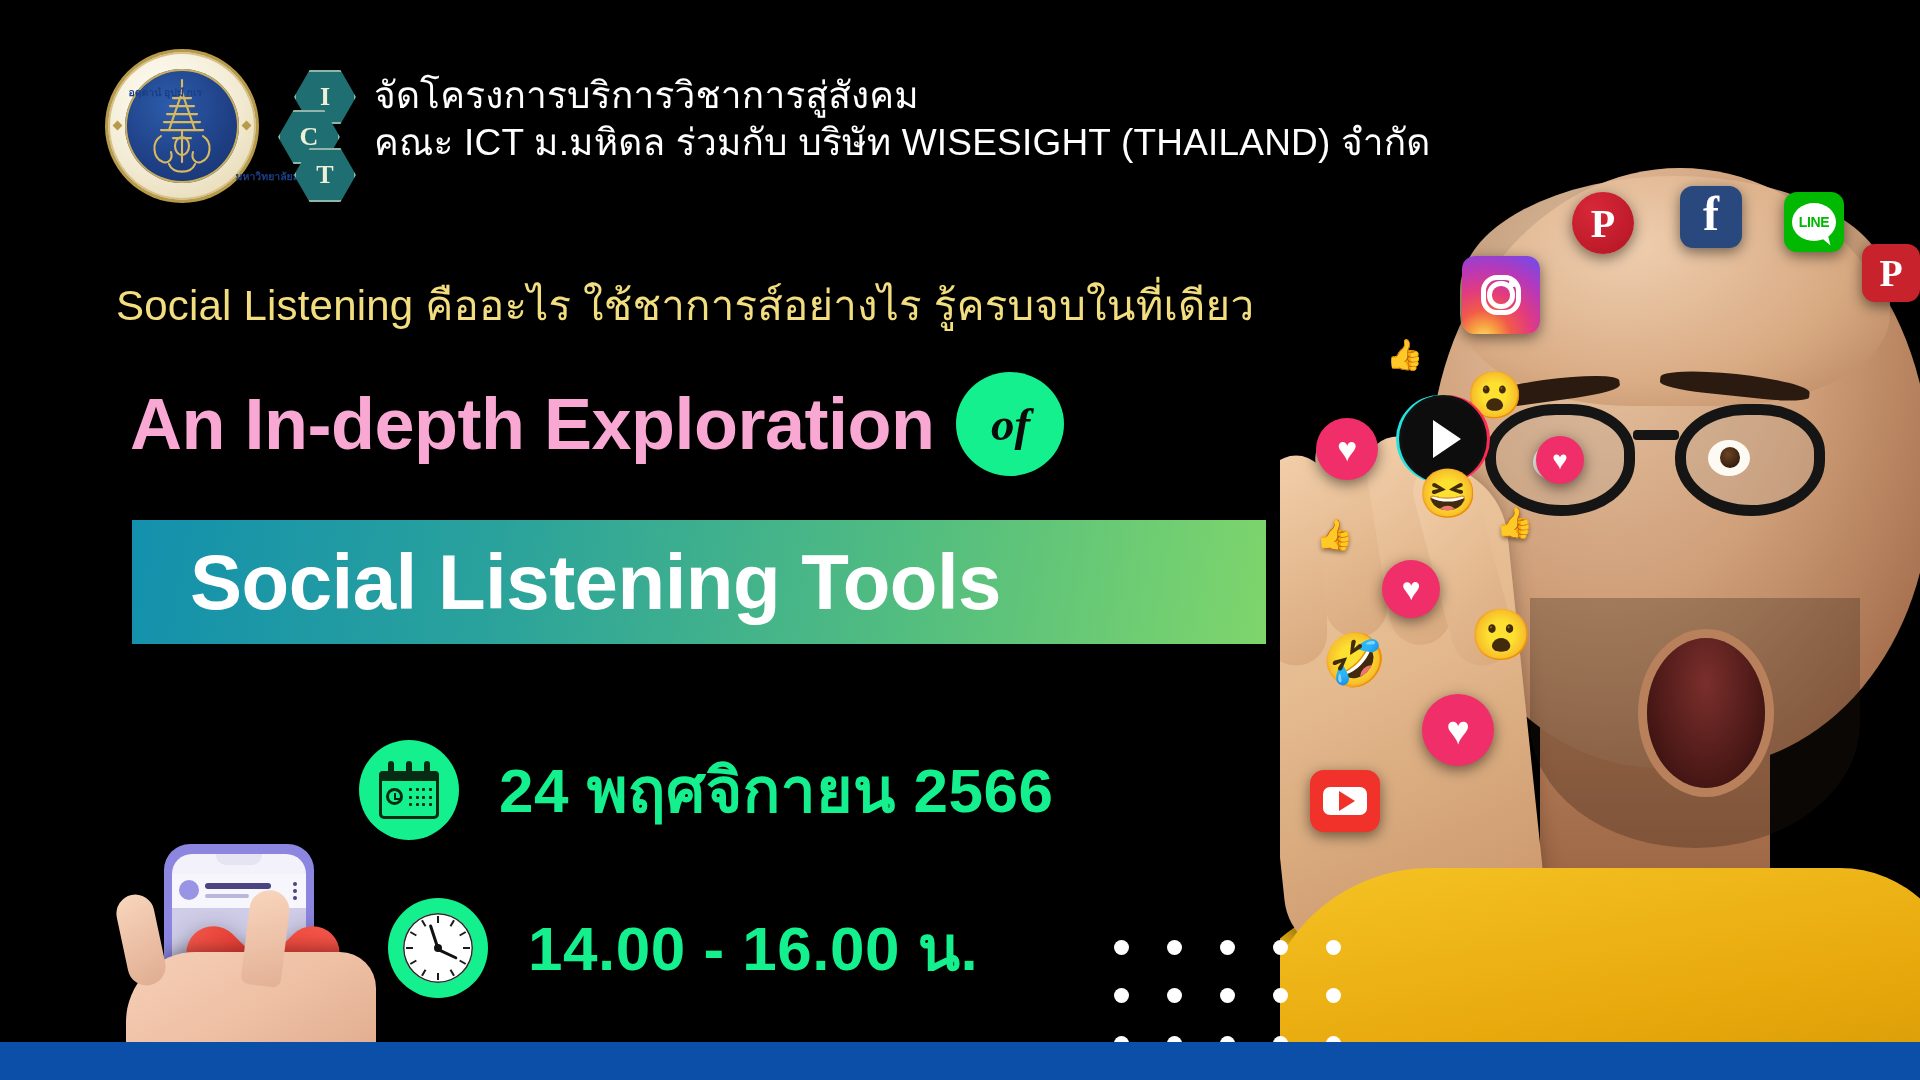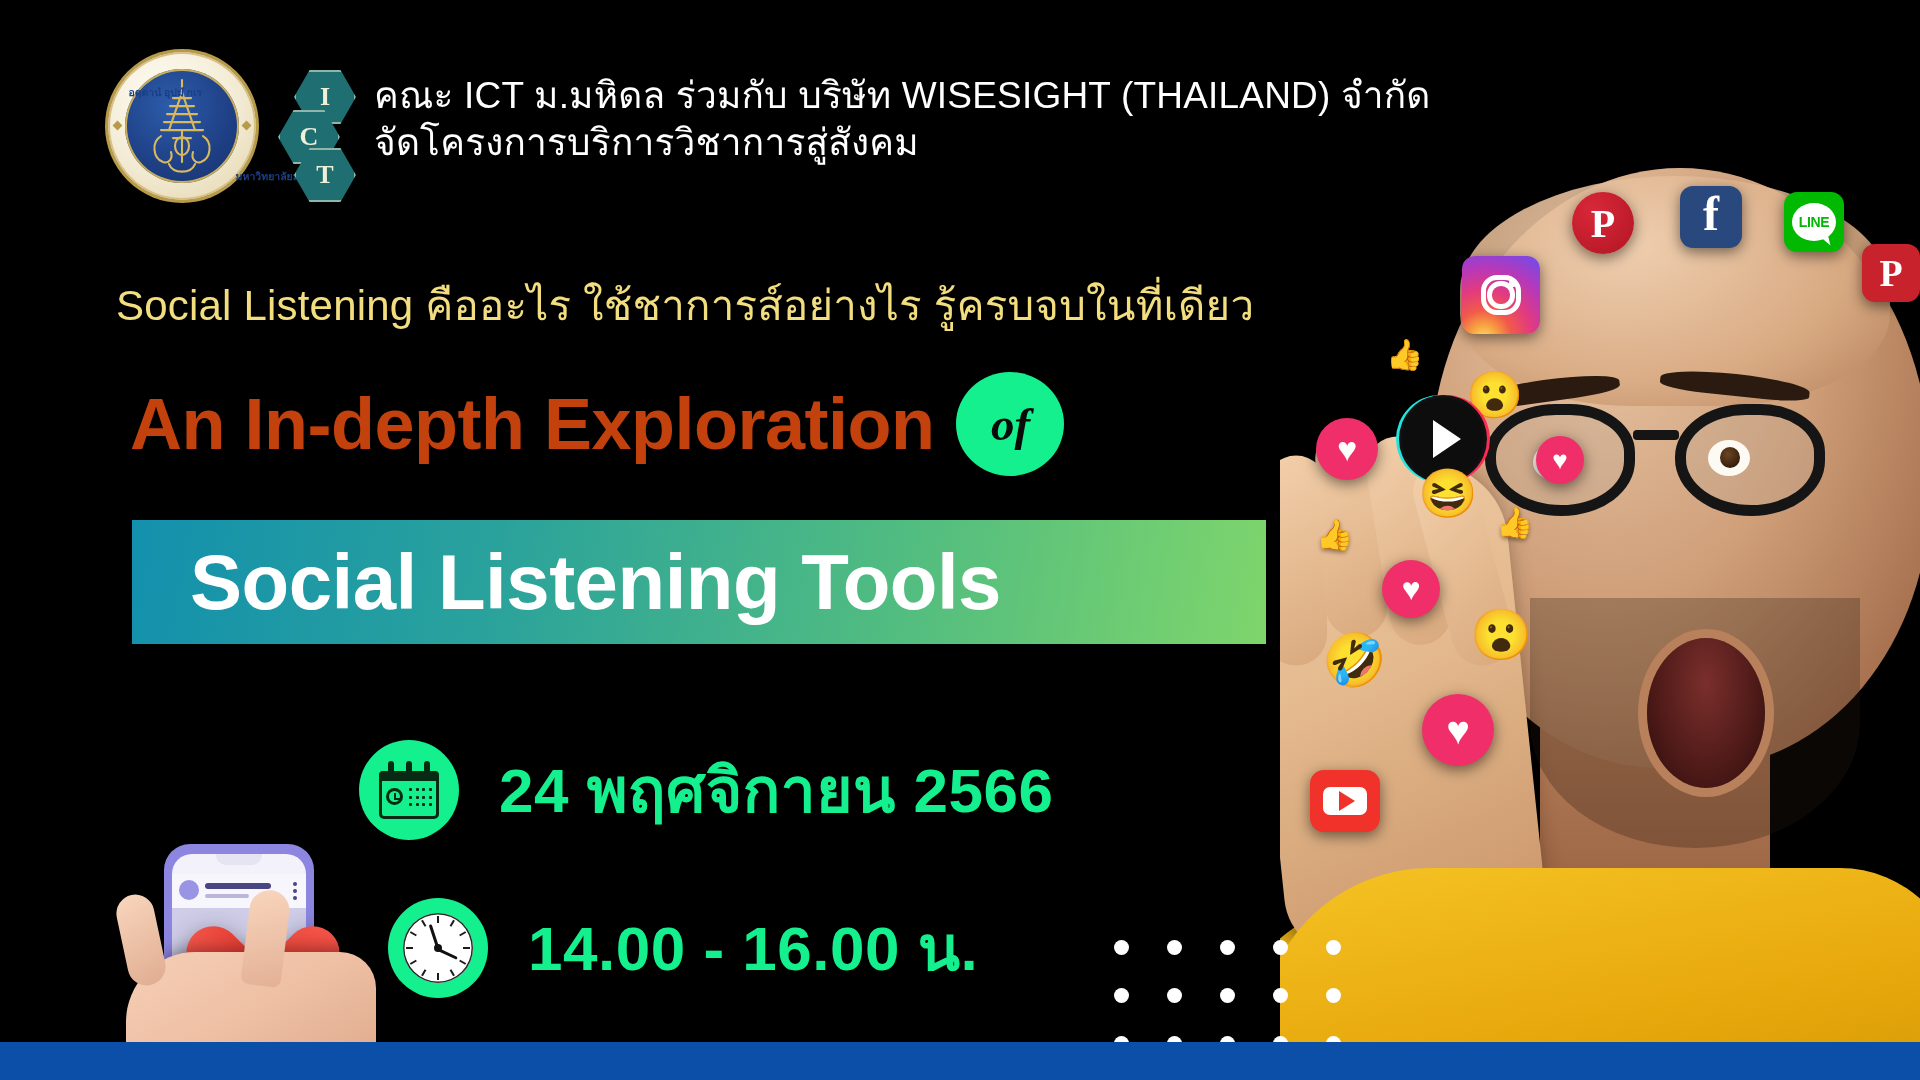--- a/index.html
+++ b/index.html
@@ -48,21 +48,21 @@
   .header-text { padding-top:20px; }
   .header-text .line { color:#ffffff; font-size:37px; line-height:1.28; letter-spacing:.2px;
                        white-space:nowrap; }
 
   
   .subtitle { position:absolute; left:116px; top:272px; color:#f2de7f;
               font-size:42px; letter-spacing:.2px; white-space:nowrap; }
 
   
   .headline { position:absolute; left:130px; top:372px; display:flex; align-items:center; gap:22px; }
-  .headline .txt { color:#c2410c; font-size:72px; font-weight:700; letter-spacing:-0.5px;
+  .headline .txt { color:#f9a8d4; font-size:72px; font-weight:700; letter-spacing:-0.5px;
                    line-height:1; white-space:nowrap; }
   .headline .of-badge { width:108px; height:104px; border-radius:50%; background:#14F08D;
                    display:flex; align-items:center; justify-content:center;
                    color:#0a0a0a; font-size:47px; font-weight:700; font-style:italic;
                    font-family:"Liberation Serif", serif; }
 
   
   .banner { position:absolute; left:132px; top:520px; width:1134px; height:124px;
             background:linear-gradient(100deg,#1390ad 0%,#2aa29c 32%,#52bd80 68%,#7ed56b 100%);
             display:flex; align-items:center;padding-left:16px; }
@@ -296,22 +296,22 @@
         <div class="diamond r"></div>
     </div>
 
     <div class="ictlogo">
       <div class="hex i">I</div>
       <div class="hex c">C</div>
       <div class="hex t">T</div>
     </div>
 
     <div class="header-text">
+      <div class="line">จัดโครงการบริการวิชาการสู่สังคม</div>
       <div class="line">คณะ ICT ม.มหิดล ร่วมกับ บริษัท WISESIGHT (THAILAND) จำกัด</div>
-      <div class="line">จัดโครงการบริการวิชาการสู่สังคม</div>
     </div>
   </div>
 
   <div class="subtitle">Social Listening คืออะไร ใช้ชาการส์อย่างไร รู้ครบจบในที่เดียว</div>
 
   <div class="headline">
     <div class="txt">An In-depth Exploration</div>
     <div class="of-badge">of</div>
   </div>
 

